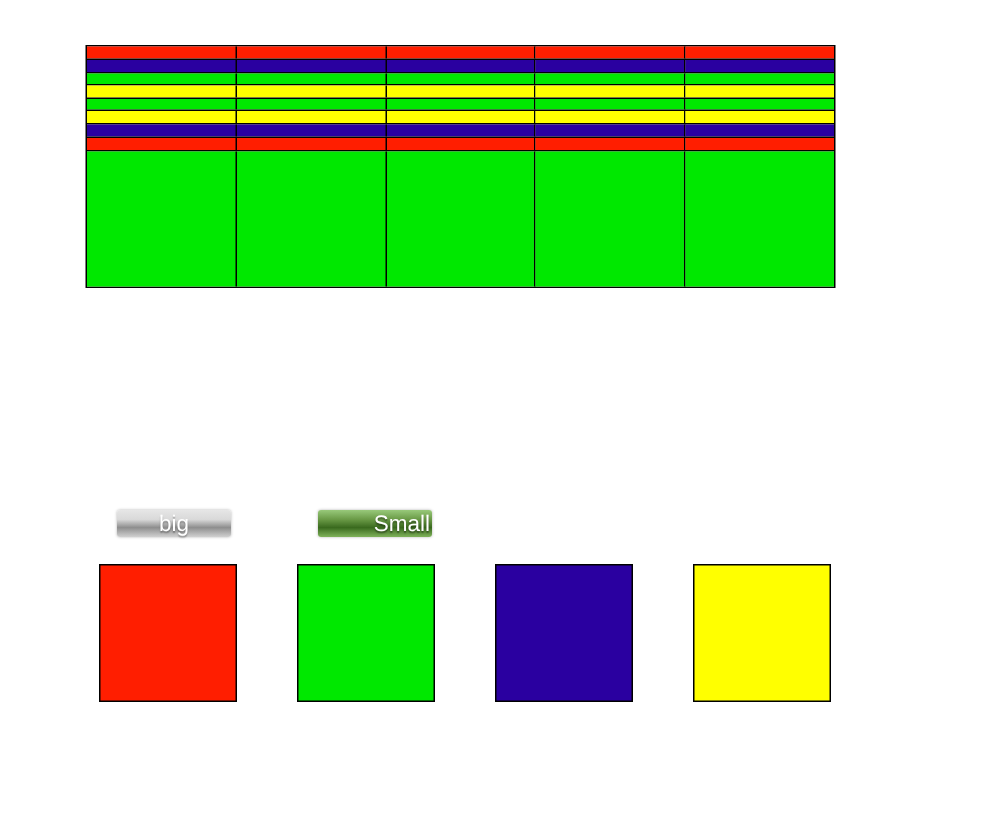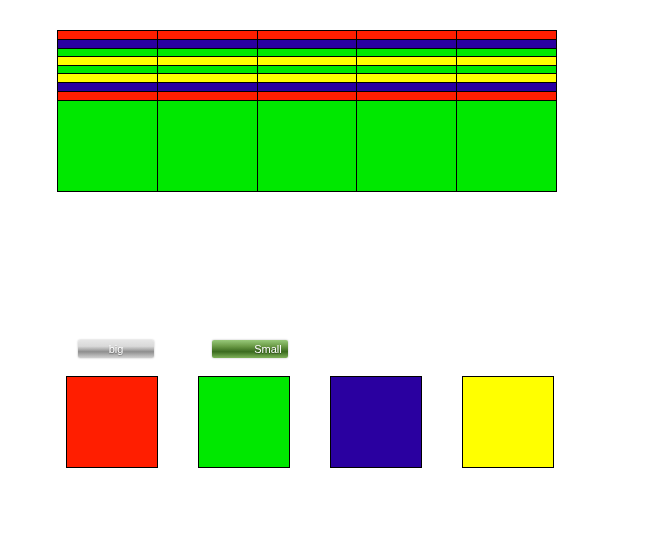--- a/index.html
+++ b/index.html
@@ -43,21 +43,21 @@
     left: 78px;
     top: 340px;
     display: flex;
     gap: 58px;
   }
   .btn {
     width: 76px;
     height: 18px;
     border: none;
     color: #fff;
-    font-size: 11px;
+    font-size: 15px;
     font-family: Arial, sans-serif;
     cursor: pointer;
     border-radius: 2px;
     box-shadow: 0 0 2px rgba(0,0,0,.3);
   }
   .btn.grey {
     background: linear-gradient(#e6e6e6 0%, #d9d9d9 35%, #8e8e8e 65%, #d0d0d0 100%);
     text-shadow: 0 1px 1px rgba(0,0,0,.3);
   }
   .btn.greenb {

